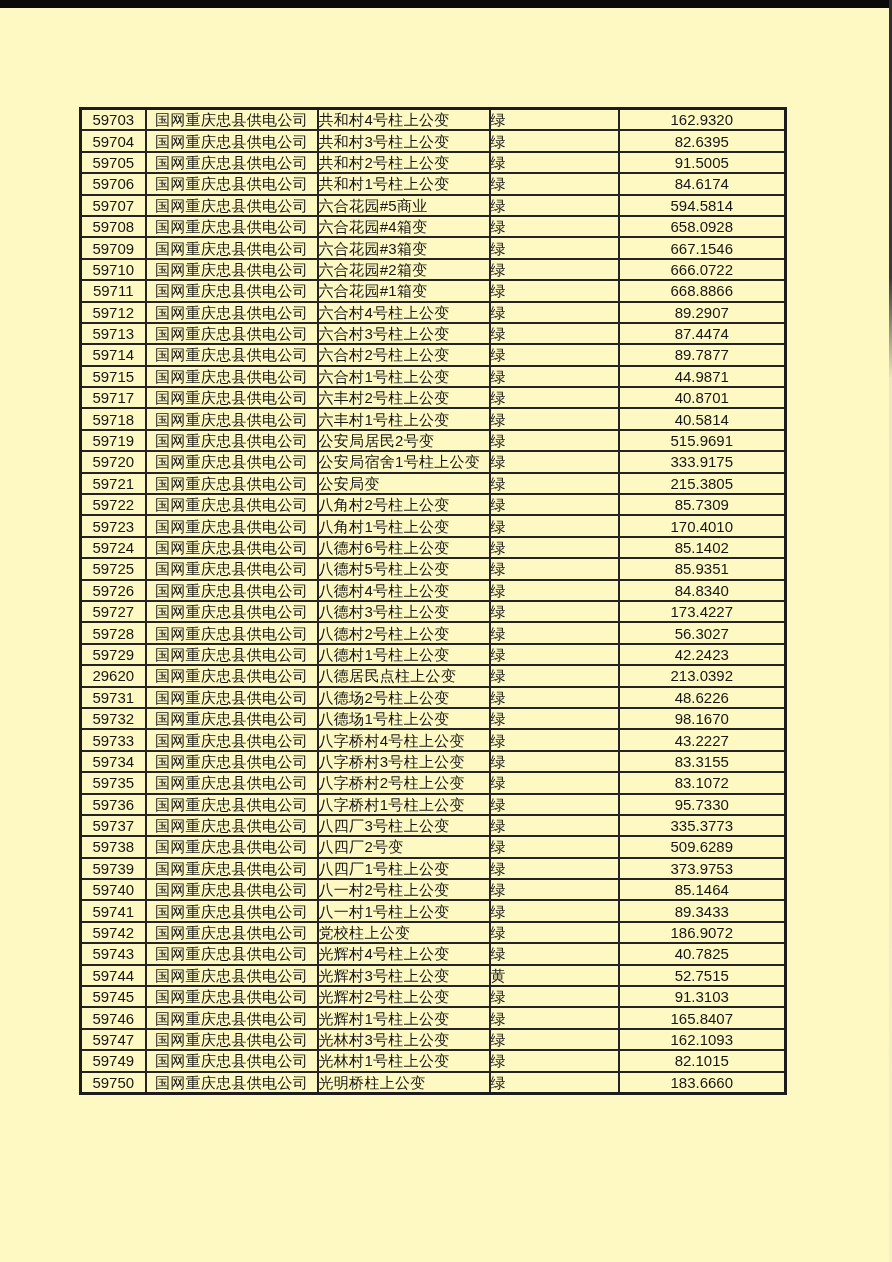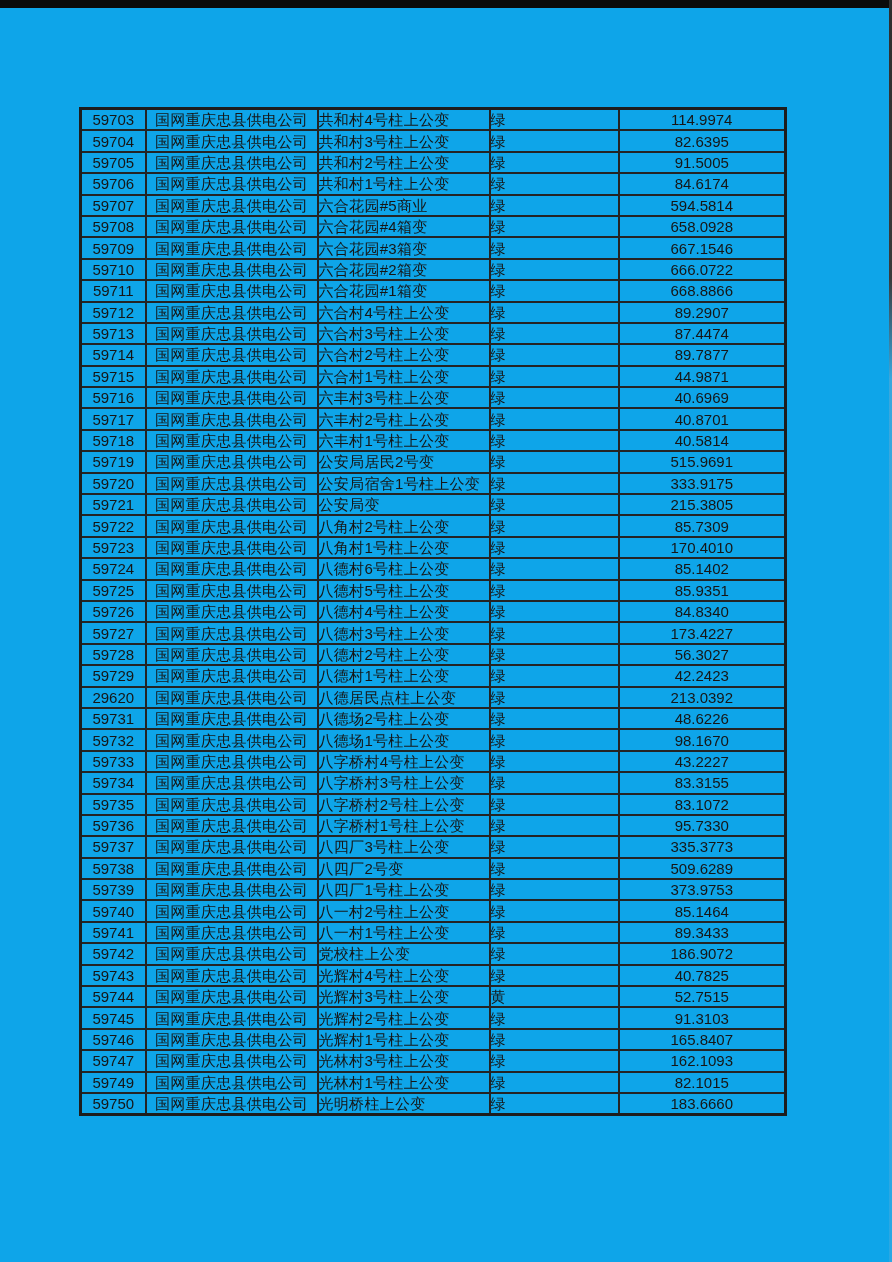--- a/index.html
+++ b/index.html
@@ -4,21 +4,21 @@
 <style>
   html, body {
     margin: 0;
     padding: 0;
     background: #ffffff;
   }
   .page {
     position: relative;
     width: 892px;
     height: 1262px;
-    background: #0ea5e9;
+    background: #fef9c3;
     overflow: hidden;
     font-family: "Liberation Sans", "DejaVu Sans", sans-serif;
     color: #1a1a1a;
   }
   .top-bar {
     position: absolute;
     top: 0; left: 0;
     width: 100%;
     height: 8px;
     background: #0a0a0a;
@@ -73,21 +73,21 @@
       <col style="width:172px">
       <col style="width:129px">
       <col style="width:167px">
     </colgroup>
     <tbody>
         <tr>
           <td class="c-id">59703</td>
           <td class="c-company">国网重庆忠县供电公司</td>
           <td class="c-name">共和村4号柱上公变</td>
           <td class="c-status">绿</td>
-          <td class="c-value">114.9974</td>
+          <td class="c-value">162.9320</td>
         </tr>
         <tr>
           <td class="c-id">59704</td>
           <td class="c-company">国网重庆忠县供电公司</td>
           <td class="c-name">共和村3号柱上公变</td>
           <td class="c-status">绿</td>
           <td class="c-value">82.6395</td>
         </tr>
         <tr>
           <td class="c-id">59705</td>
@@ -158,27 +158,20 @@
           <td class="c-name">六合村2号柱上公变</td>
           <td class="c-status">绿</td>
           <td class="c-value">89.7877</td>
         </tr>
         <tr>
           <td class="c-id">59715</td>
           <td class="c-company">国网重庆忠县供电公司</td>
           <td class="c-name">六合村1号柱上公变</td>
           <td class="c-status">绿</td>
           <td class="c-value">44.9871</td>
-        </tr>
-        <tr>
-          <td class="c-id">59716</td>
-          <td class="c-company">国网重庆忠县供电公司</td>
-          <td class="c-name">六丰村3号柱上公变</td>
-          <td class="c-status">绿</td>
-          <td class="c-value">40.6969</td>
         </tr>
         <tr>
           <td class="c-id">59717</td>
           <td class="c-company">国网重庆忠县供电公司</td>
           <td class="c-name">六丰村2号柱上公变</td>
           <td class="c-status">绿</td>
           <td class="c-value">40.8701</td>
         </tr>
         <tr>
           <td class="c-id">59718</td>

